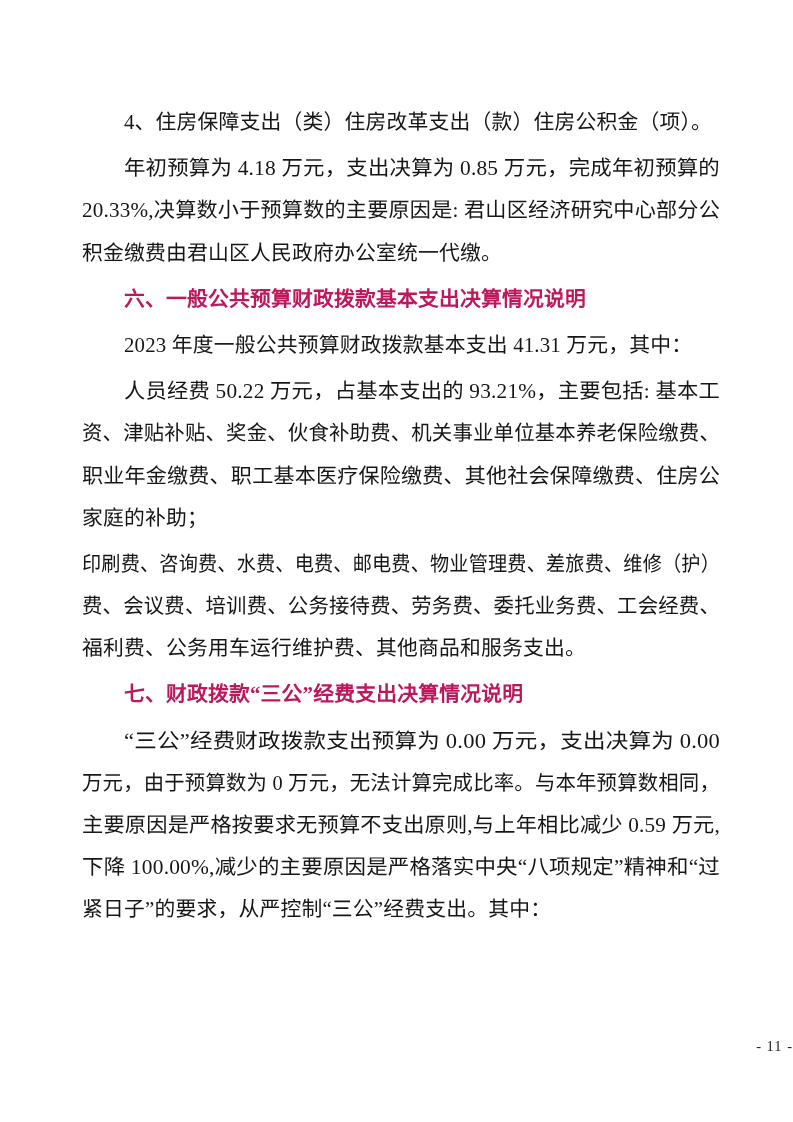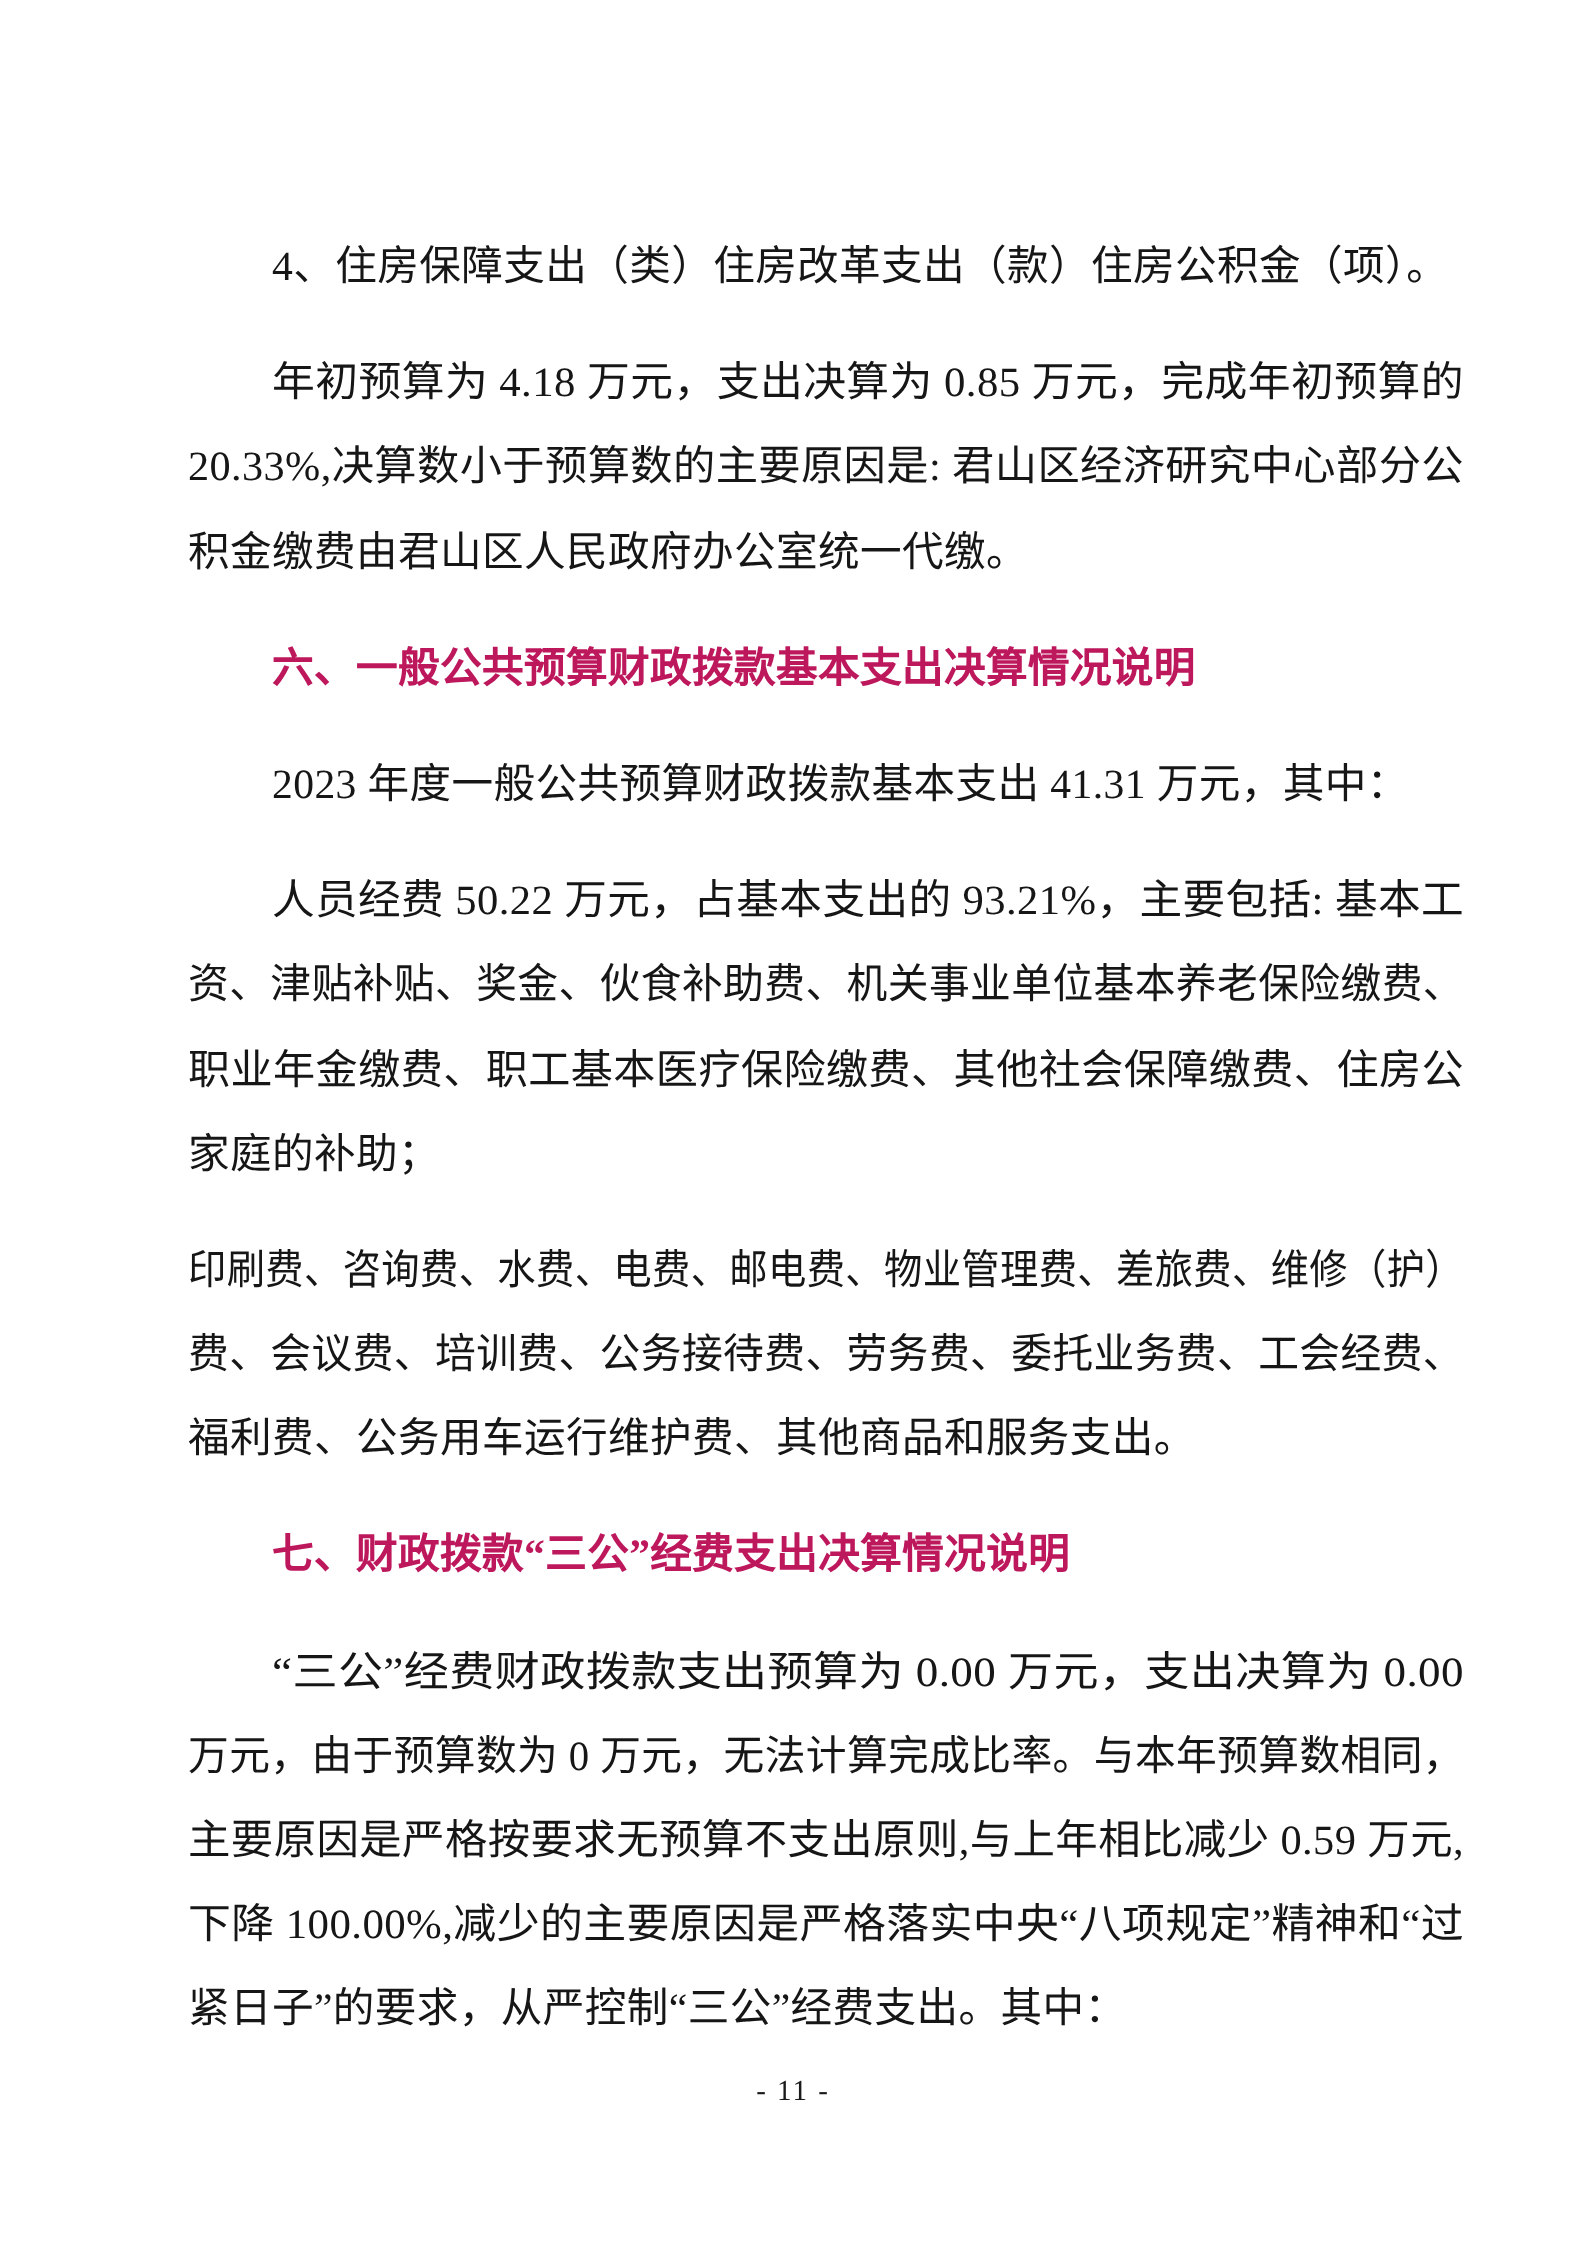--- a/index.html
+++ b/index.html
@@ -20,21 +20,21 @@
     inset: 0;
     background: #ffffff;
   }
   .doc-body {
     position: absolute;
     left: 78px;
     top: 97px;
     width: 638px;
   }
   .paragraph {
-    margin: 16px;
+    margin: 4px;
     padding: 0;
   }
   .line {
     height: 42.2px;
     line-height: 42.2px;
     font-size: 20.8px;
     white-space: nowrap;
     letter-spacing: 0.2px;
   }
   .line.indent {
@@ -46,21 +46,21 @@
   }
   .paragraph.bold .line-text {
     font-weight: 700;
     color: #be185d;
   }
   .footer {
     position: absolute;
     left: 0;
     top: 1036px;
     width: 100%;
-    text-align: center;
+    text-align: right;
     font-size: 14.5px;
     line-height: 20px;
     color: #1a1a1a;
     letter-spacing: 1px;
   }
 </style>
 </head>
 <body>
 
 <div class="page">

